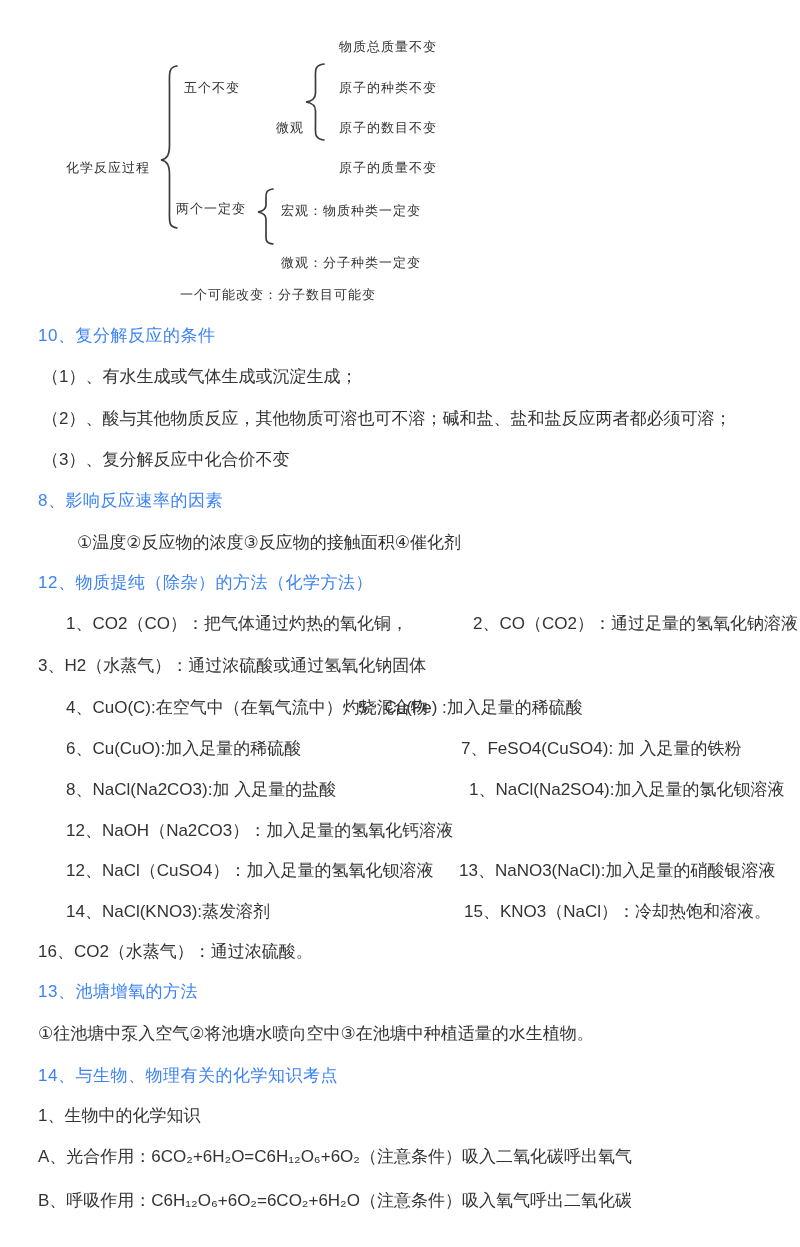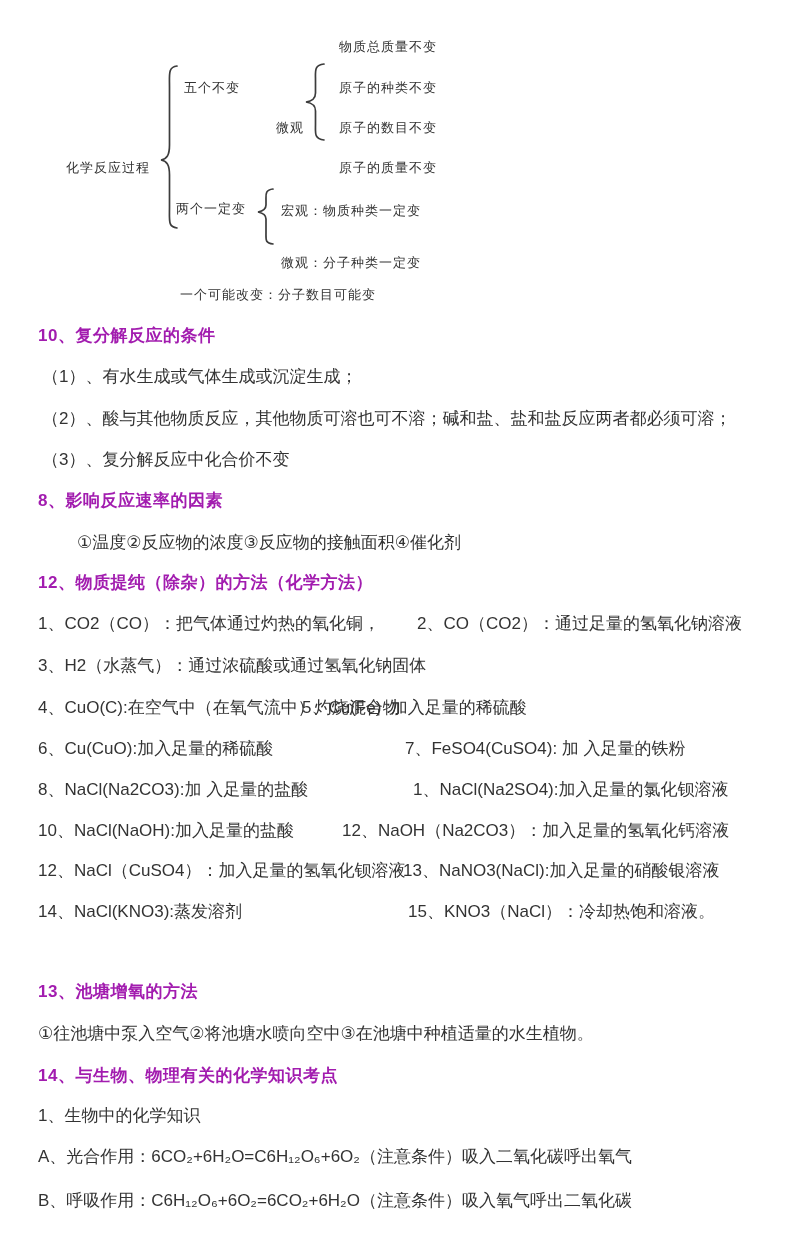--- a/index.html
+++ b/index.html
@@ -2,23 +2,23 @@
 <html><head>
 <meta charset="utf-8">
 <style>
   html,body{margin:0;padding:0;background:#ffffff;}
   .page{
     position:relative;width:800px;height:1247px;background:#ffffff;
     font-family:"Liberation Sans","DejaVu Sans",serif;
     color:#333333;overflow:hidden;
   }
   .t{position:absolute;white-space:nowrap;font-size:17px;line-height:21px;}
-  .hd{font-weight:bold;color:#a21caf;letter-spacing:0.5px;}
+  .hd{font-weight:normal;color:#3b82f6;letter-spacing:0.5px;}
   .pair{display:flex;}
-  .pair .cell{display:inline-block;white-space:nowrap;}
+  .pair .cell{display:inline-block;white-space:nowrap;margin-left:28px;}
   .brace{position:absolute;}
   .brace path{fill:none;stroke:#3c3c3c;stroke-width:1.7;stroke-linecap:round;}
   .dg{font-size:13px;letter-spacing:1px;}
 </style>
 </head>
 <body>
 
 <div class="page">
 
   <div>
@@ -70,31 +70,31 @@
   </div>
   <div class="t pair" style="left:38px;top:738px">
     <span class="cell" style="width:367px">6、Cu(CuO):加入足量的稀硫酸</span>
     <span class="cell">7、FeSO4(CuSO4): 加 入足量的铁粉</span>
   </div>
   <div class="t pair" style="left:38px;top:779px">
     <span class="cell" style="width:375px">8、NaCl(Na2CO3):加 入足量的盐酸</span>
     <span class="cell">1、NaCl(Na2SO4):加入足量的氯化钡溶液</span>
   </div>
   <div class="t pair" style="left:38px;top:820px">
-    <span class="cell" style="width:304px">10、NaCl(NaOH):加入足量的盐酸</span>
     <span class="cell">12、NaOH（Na2CO3）：加入足量的氢氧化钙溶液</span>
   </div>
   <div class="t pair" style="left:38px;top:860px">
     <span class="cell" style="width:365px">12、NaCl（CuSO4）：加入足量的氢氧化钡溶液</span>
     <span class="cell">13、NaNO3(NaCl):加入足量的硝酸银溶液</span>
   </div>
   <div class="t pair" style="left:38px;top:901px">
     <span class="cell" style="width:370px">14、NaCl(KNO3):蒸发溶剂</span>
     <span class="cell">15、KNO3（NaCl）：冷却热饱和溶液。</span>
   </div>
+  <div class="t" style="left:38px;top:941px">16、CO2（水蒸气）：通过浓硫酸。</div>
 
   <div class="t hd" style="left:38px;top:981px">13、池塘增氧的方法</div>
   <div class="t" style="left:38px;top:1023px">①往池塘中泵入空气②将池塘水喷向空中③在池塘中种植适量的水生植物。</div>
 
   <div class="t hd" style="left:38px;top:1065px">14、与生物、物理有关的化学知识考点</div>
   <div class="t" style="left:38px;top:1105px">1、生物中的化学知识</div>
   <div class="t" style="left:38px;top:1146px">A、光合作用：6CO₂+6H₂O=C6H₁₂O₆+6O₂（注意条件）吸入二氧化碳呼出氧气</div>
   <div class="t" style="left:38px;top:1190px">B、呼吸作用：C6H₁₂O₆+6O₂=6CO₂+6H₂O（注意条件）吸入氧气呼出二氧化碳</div>
 
 </div>

